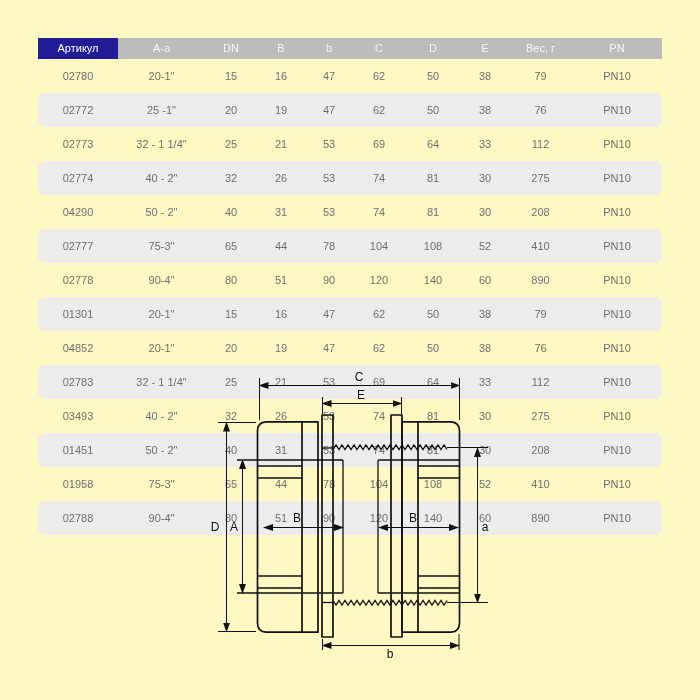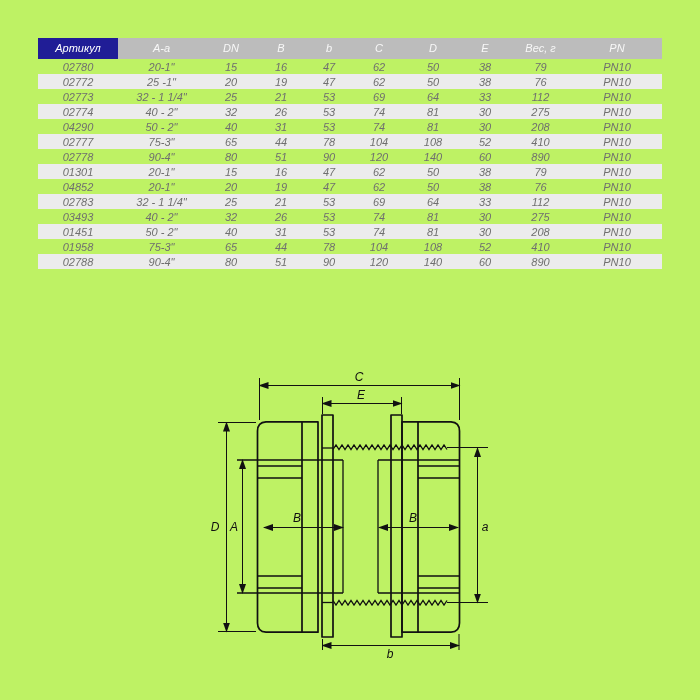--- a/index.html
+++ b/index.html
@@ -1,22 +1,22 @@
 <!DOCTYPE html>
 <html><head>
 <meta charset="utf-8">
 <style>
   html,body{margin:0;padding:0;background:#ffffff;}
-  #page{position:relative;width:700px;height:700px;background:#bef264;overflow:hidden;
-        font-family:"Liberation Sans",sans-serif;font-style:italic;}
+  #page{position:relative;width:700px;height:700px;background:#fef9c3;overflow:hidden;
+        font-family:"Liberation Sans",sans-serif;}
 
   
   #spec-table{position:absolute;left:38px;top:38px;width:624px;font-size:11px;}
-  .trow{display:flex;height:15px;align-items:center;color:#6f6f6f;}
-  .trow.alt{background:#ececec;}
+  .trow{display:flex;height:34px;align-items:center;color:#6f6f6f;}
+  .trow.alt{background:#ececec;border-radius:8px;}
   .thead{height:21px;}
   .thead .tcell{background:#bcbcbc;color:#f8f8f8;height:21px;line-height:21px;}
   .thead .tcell.c0{background:#201d96;color:#ffffff;}
   .tcell{text-align:center;white-space:nowrap;overflow:hidden;}
   .c0{width:80px;}.c1{width:87px;}.c2{width:52px;}.c3{width:48px;}.c4{width:48px;}
   .c5{width:52px;}.c6{width:56px;}.c7{width:48px;}.c8{width:63px;}.c9{width:90px;}
 
   
   #drawing{position:absolute;left:0;top:0;}
   .body-line{stroke:#111;stroke-width:1.7;fill:none;stroke-linejoin:round;}

